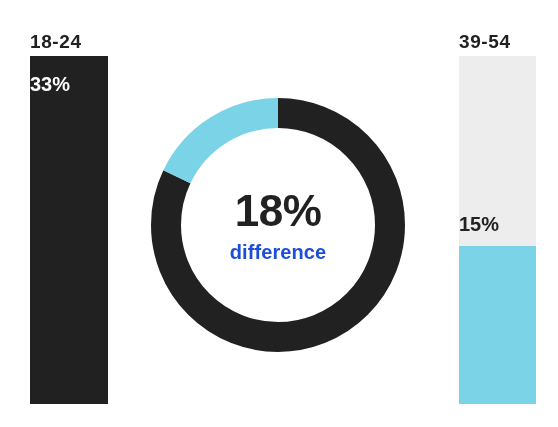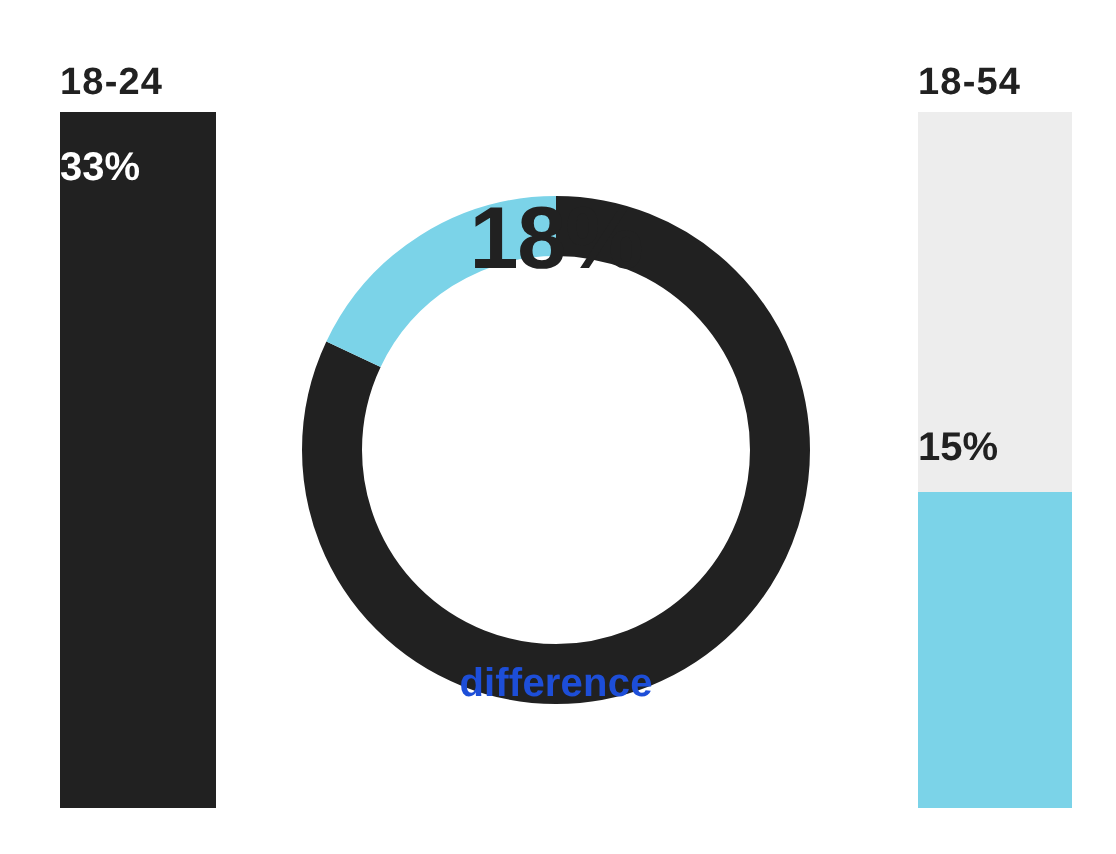--- a/index.html
+++ b/index.html
@@ -126,21 +126,21 @@
   }
   #donut-center-text {
     position: absolute;
     left: 0;
     top: 0;
     width: 254px;
     height: 254px;
     display: flex;
     flex-direction: column;
     align-items: center;
-    justify-content: space-between;
+    justify-content: center;
     pointer-events: none;
   }
   #donut-big-value {
     font-size: 44px;
     font-weight: bold;
     color: #212121;
     line-height: 1;
     letter-spacing: -0.5px;
   }
   #donut-sub-label {
@@ -175,21 +175,21 @@
       <circle cx="127" cy="127" r="112" fill="none" stroke="#7bd3e8" stroke-width="30" stroke-dasharray="126.66901579274045 577.0477386113731" stroke-dashoffset="126.66901579274045" transform="rotate(-90 127 127)"></circle>
     </svg>
 
     <div id="donut-center-text">
       <div id="donut-big-value">18%</div>
       <div id="donut-sub-label">difference</div>
     </div>
   </div>
 
   <div id="right-group">
-    <div class="cat-label" id="right-label">18-54</div>
+    <div class="cat-label" id="right-label">39-54</div>
 
     <div id="right-bar-track">
       <div id="right-bar-fill" style="height: 45.4545%; background: rgb(123, 211, 232);"></div>
     </div>
 
     <div class="bar-value" id="right-bar-value" style="top: 181.818px;">15%</div>
   </div>
 
 </div>
 

